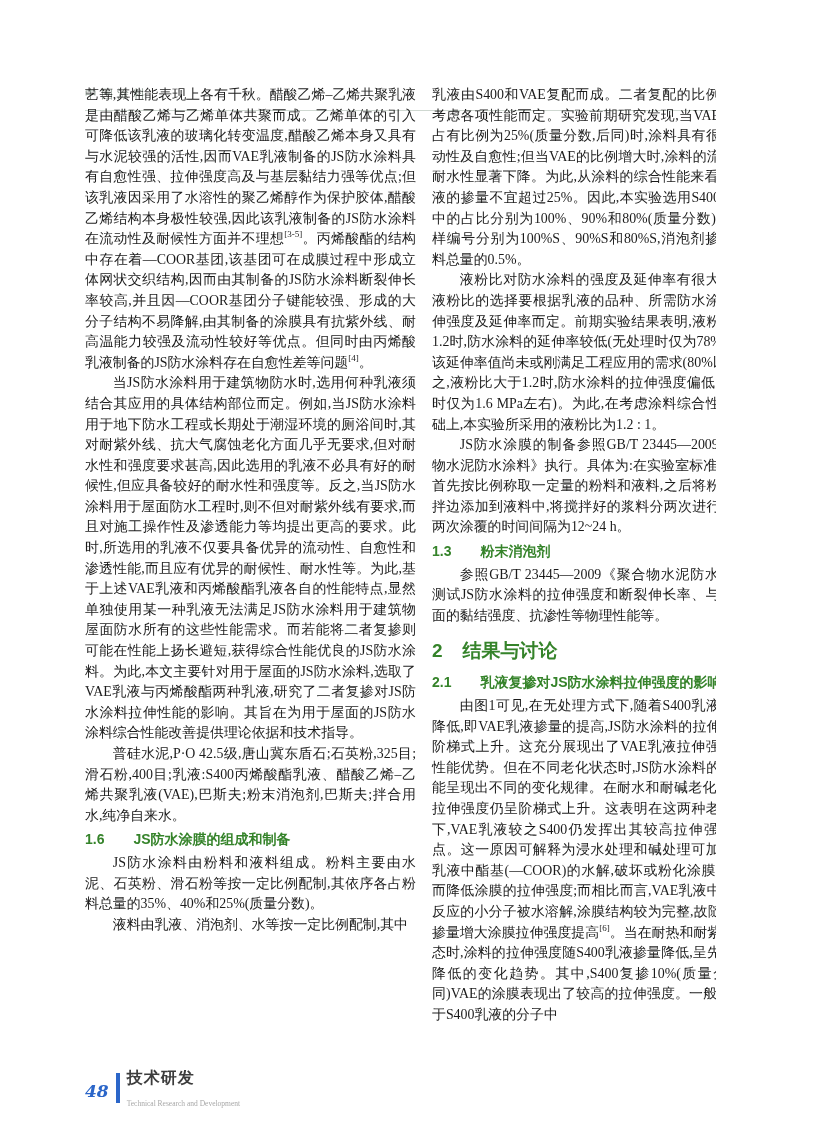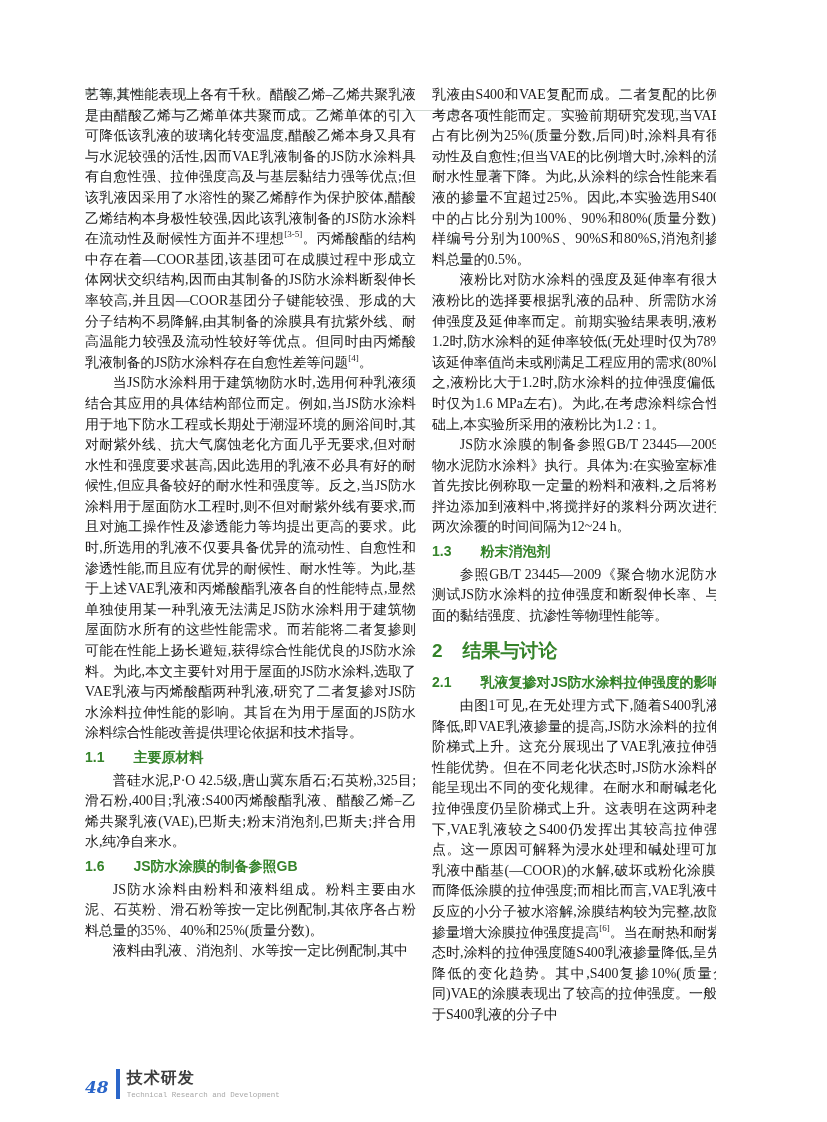--- a/index.html
+++ b/index.html
@@ -57,41 +57,40 @@
     font-size:17px; color:#2b66c9;
     margin-right:7px; padding-top:6px;
   }
   .footer-bar { width:4px; height:30px; background:#2b66c9; margin-right:7px; }
   .footer-titles { display:flex; flex-direction:column; justify-content:center; }
   .footer-cn {
     font-family:"Liberation Sans","DejaVu Sans",sans-serif;
     font-size:16px; font-weight:bold; color:#3c3c3c; letter-spacing:1px;
   }
   .footer-en {
-    font-family:Liberation Mono, monospace;
-    font-size:7.5px; color:#a8a8a8; margin-top:2px;
+    font-family:Liberation Serif, serif;
+    font-size:7.5px; color:#a8a8a8; margin-top:10px;
   }
 </style>
 </head>
 <body>
 
 <div class="page">
 
   <div class="header">
     <span class="journal-title">中国涂料</span>
     <span class="volume-label">第35卷</span>
   </div>
 
   <div class="main">
     <div class="col">
         <div class="p noindent"><span>艺等,其性能表现上各有千秋。醋酸乙烯–乙烯共聚乳液是由醋酸乙烯与乙烯单体共聚而成。乙烯单体的引入可降低该乳液的玻璃化转变温度,醋酸乙烯本身又具有与水泥较强的活性,因而VAE乳液制备的JS防水涂料具有自愈性强、拉伸强度高及与基层黏结力强等优点;但该乳液因采用了水溶性的聚乙烯醇作为保护胶体,醋酸乙烯结构本身极性较强,因此该乳液制备的JS防水涂料在流动性及耐候性方面并不理想</span><sup>[3-5]</sup><span>。丙烯酸酯的结构中存在着—COOR基团,该基团可在成膜过程中形成立体网状交织结构,因而由其制备的JS防水涂料断裂伸长率较高,并且因—COOR基团分子键能较强、形成的大分子结构不易降解,由其制备的涂膜具有抗紫外线、耐高温能力较强及流动性较好等优点。但同时由丙烯酸乳液制备的JS防水涂料存在自愈性差等问题</span><sup>[4]</sup><span>。</span></div>
         <div class="p"><span>当JS防水涂料用于建筑物防水时,选用何种乳液须结合其应用的具体结构部位而定。例如,当JS防水涂料用于地下防水工程或长期处于潮湿环境的厕浴间时,其对耐紫外线、抗大气腐蚀老化方面几乎无要求,但对耐水性和强度要求甚高,因此选用的乳液不必具有好的耐候性,但应具备较好的耐水性和强度等。反之,当JS防水涂料用于屋面防水工程时,则不但对耐紫外线有要求,而且对施工操作性及渗透能力等均提出更高的要求。此时,所选用的乳液不仅要具备优异的流动性、自愈性和渗透性能,而且应有优异的耐候性、耐水性等。为此,基于上述VAE乳液和丙烯酸酯乳液各自的性能特点,显然单独使用某一种乳液无法满足JS防水涂料用于建筑物屋面防水所有的这些性能需求。而若能将二者复掺则可能在性能上扬长避短,获得综合性能优良的JS防水涂料。为此,本文主要针对用于屋面的JS防水涂料,选取了VAE乳液与丙烯酸酯两种乳液,研究了二者复掺对JS防水涂料拉伸性能的影响。其旨在为用于屋面的JS防水涂料综合性能改善提供理论依据和技术指导。</span></div>
-        <div class="h2"><span class="num">1.1</span><span>主要原材料</span></div>
         <div class="p"><span>普硅水泥,P·O 42.5级,唐山冀东盾石;石英粉,325目;滑石粉,400目;乳液:S400丙烯酸酯乳液、醋酸乙烯–乙烯共聚乳液(VAE),巴斯夫;粉末消泡剂,巴斯夫;拌合用水,纯净自来水。</span></div>
-        <div class="h2"><span class="num">1.6</span><span>JS防水涂膜的制备参照GB</span></div>
+        <div class="h2"><span class="num">1.6</span><span>JS防水涂膜的组成和制备</span></div>
         <div class="p"><span>JS防水涂料由粉料和液料组成。粉料主要由水泥、石英粉、滑石粉等按一定比例配制,其依序各占粉料总量的35%、40%和25%(质量分数)。</span></div>
         <div class="p"><span>液料由乳液、消泡剂、水等按一定比例配制,其中</span></div>
       </div>
     <div class="col">
         <div class="p noindent"><span>乳液由S400和VAE复配而成。二者复配的比例须综合考虑各项性能而定。实验前期研究发现,当VAE乳液所占有比例为25%(质量分数,后同)时,涂料具有很好的流动性及自愈性;但当VAE的比例增大时,涂料的流动性和耐水性显著下降。为此,从涂料的综合性能来看,VAE乳液的掺量不宜超过25%。因此,本实验选用S400在乳液中的占比分别为100%、90%和80%(质量分数),对应试样编号分别为100%S、90%S和80%S,消泡剂掺量为液料总量的0.5%。</span></div>
         <div class="p"><span>液粉比对防水涂料的强度及延伸率有很大影响。液粉比的选择要根据乳液的品种、所需防水涂料的拉伸强度及延伸率而定。前期实验结果表明,液粉比小于1.2时,防水涂料的延伸率较低(无处理时仅为78%~85%),该延伸率值尚未或刚满足工程应用的需求(80%以上);反之,液粉比大于1.2时,防水涂料的拉伸强度偏低(无处理时仅为1.6 MPa左右)。为此,在考虑涂料综合性能的基础上,本实验所采用的液粉比为1.2 : 1。</span></div>
         <div class="p"><span>JS防水涂膜的制备参照GB/T 23445—2009《聚合物水泥防水涂料》执行。具体为:在实验室标准条件下,首先按比例称取一定量的粉料和液料,之后将粉料边搅拌边添加到液料中,将搅拌好的浆料分两次进行涂覆。两次涂覆的时间间隔为12~24 h。</span></div>
         <div class="h2"><span class="num">1.3</span><span>粉末消泡剂</span></div>
         <div class="p"><span>参照GB/T 23445—2009《聚合物水泥防水涂料》测试JS防水涂料的拉伸强度和断裂伸长率、与潮湿基面的黏结强度、抗渗性等物理性能等。</span></div>
         <div class="h1"><span class="num">2</span><span>结果与讨论</span></div>

